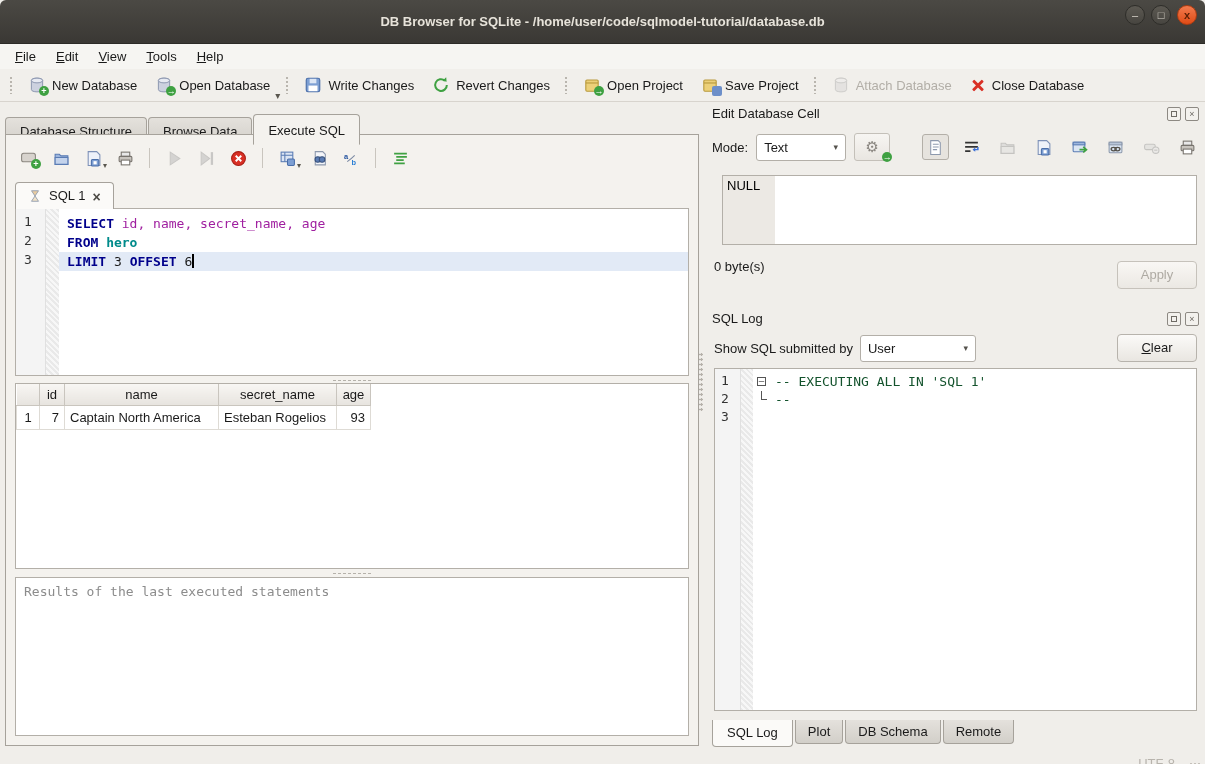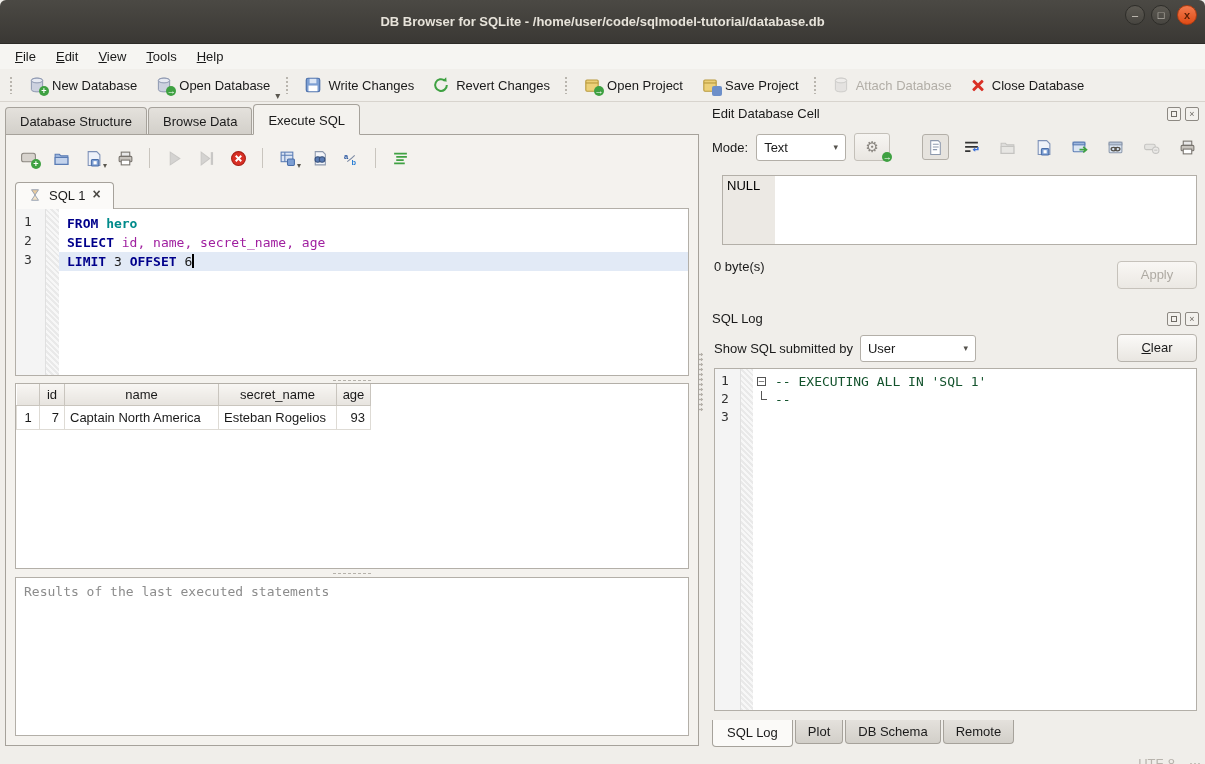--- a/index.html
+++ b/index.html
@@ -71,21 +71,21 @@
   
   .content { position:relative; height:646px; }
 
   
   .left-area { position:absolute; left:0; top:0; width:703px; height:646px; }
   .tabbar { height:32px; display:flex; align-items:flex-end; padding-left:5px; }
   .tab {
     padding:6px 14px 6px; margin-right:1px;
     background:linear-gradient(#e4e1dc,#d2cfc9);
     border:1px solid #a6a29b; border-bottom:none;
-    border-radius:4px 4px 0 0; position:relative; top:1px;
+    border-radius:4px 4px 0 0; position:relative; top:11px;
   }
   .tab.active {
     background:#f4f2ee; padding-top:8px; z-index:3;
     border-bottom:1px solid #f4f2ee;
   }
   .panel-frame {
     position:absolute; left:5px; right:4px; top:32px; bottom:2px;
     border:1px solid #a6a29b; background:#f4f2ee;
     padding:8px 9px 9px; display:flex; flex-direction:column; z-index:2;
   }
@@ -94,21 +94,21 @@
   .sql-toolbar { height:30px; display:flex; align-items:center; gap:4px; }
   .sbtn { width:28px; height:26px; display:flex; align-items:center; justify-content:center; border-radius:3px; position:relative; }
   .sbtn svg { width:17px; height:17px; }
   .sbtn.disabled svg { opacity:.4; filter:grayscale(1); }
   .sbtn .mini-caret { position:absolute; right:0px; bottom:1px; font-size:8px; color:#5a574f; }
   .s-sep { width:1px; height:20px; background:#c9c5be; margin:0 6px; }
 
   
   .sql-tabbar { height:31px; display:flex; align-items:flex-end; margin-top:4px; }
   .sql-tab {
-    display:flex; align-items:flex-start; gap:7px;
+    display:flex; align-items:flex-end; gap:7px;
     background:#fbfaf8; border:1px solid #a6a29b; border-bottom:none;
     border-radius:4px 4px 0 0; padding:5px 12px 6px; position:relative; top:1px; z-index:2;
   }
   .sql-tab .closex { color:#4c4a45; font-weight:bold; font-size:14px; line-height:12px; }
 
   
   .editor-box {
     height:168px; background:#fff; border:1px solid #b3afa8;
     display:flex; position:relative; z-index:1; overflow:hidden;
   }
@@ -466,22 +466,22 @@
       </div>
 
       <div class="editor-box mono">
         <div class="gutter">
           <div class="ln">1</div>
           <div class="ln">2</div>
           <div class="ln">3</div>
         </div>
         <div class="fold-margin"></div>
         <div class="code-area">
+          <div class="code-line"><span class="tok kw">SELECT</span><span class="tok ident"> id, name, secret_name, age</span></div>
           <div class="code-line"><span class="tok kw">FROM </span><span class="tok tbl">hero</span></div>
-          <div class="code-line"><span class="tok kw">SELECT</span><span class="tok ident"> id, name, secret_name, age</span></div>
           <div class="code-line current"><span class="tok kw">LIMIT</span><span class="tok"> 3 </span><span class="tok kw">OFFSET</span><span class="tok"> 6</span><span class="caret-bar"></span></div>
         </div>
       </div>
 
       <div class="h-split"></div>
 
       <div class="table-box">
         <table class="results">
           <colgroup>
               <col style="width:23px">

